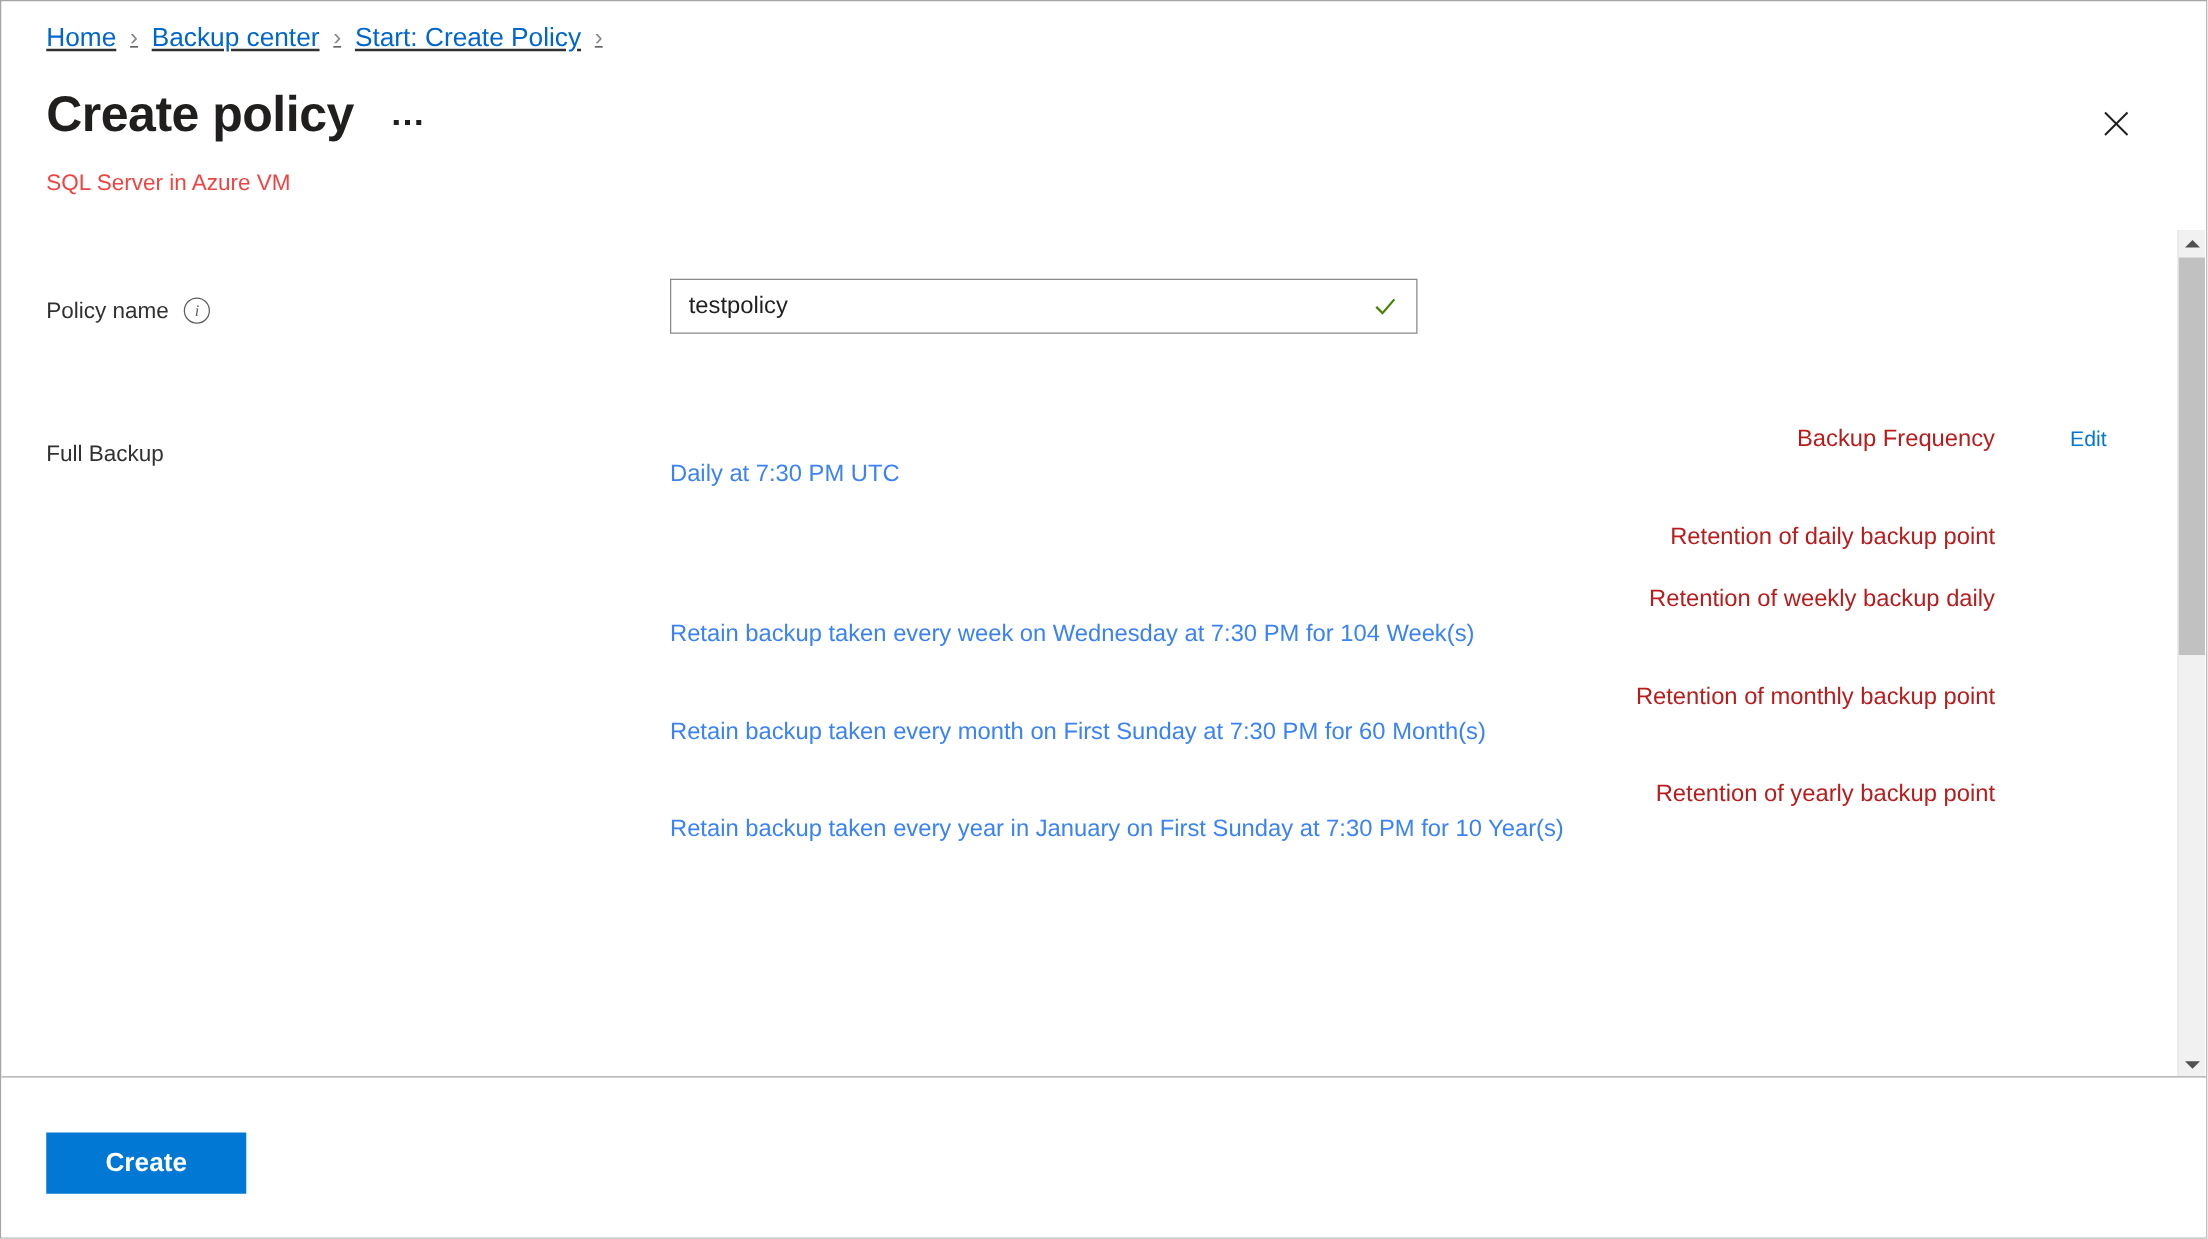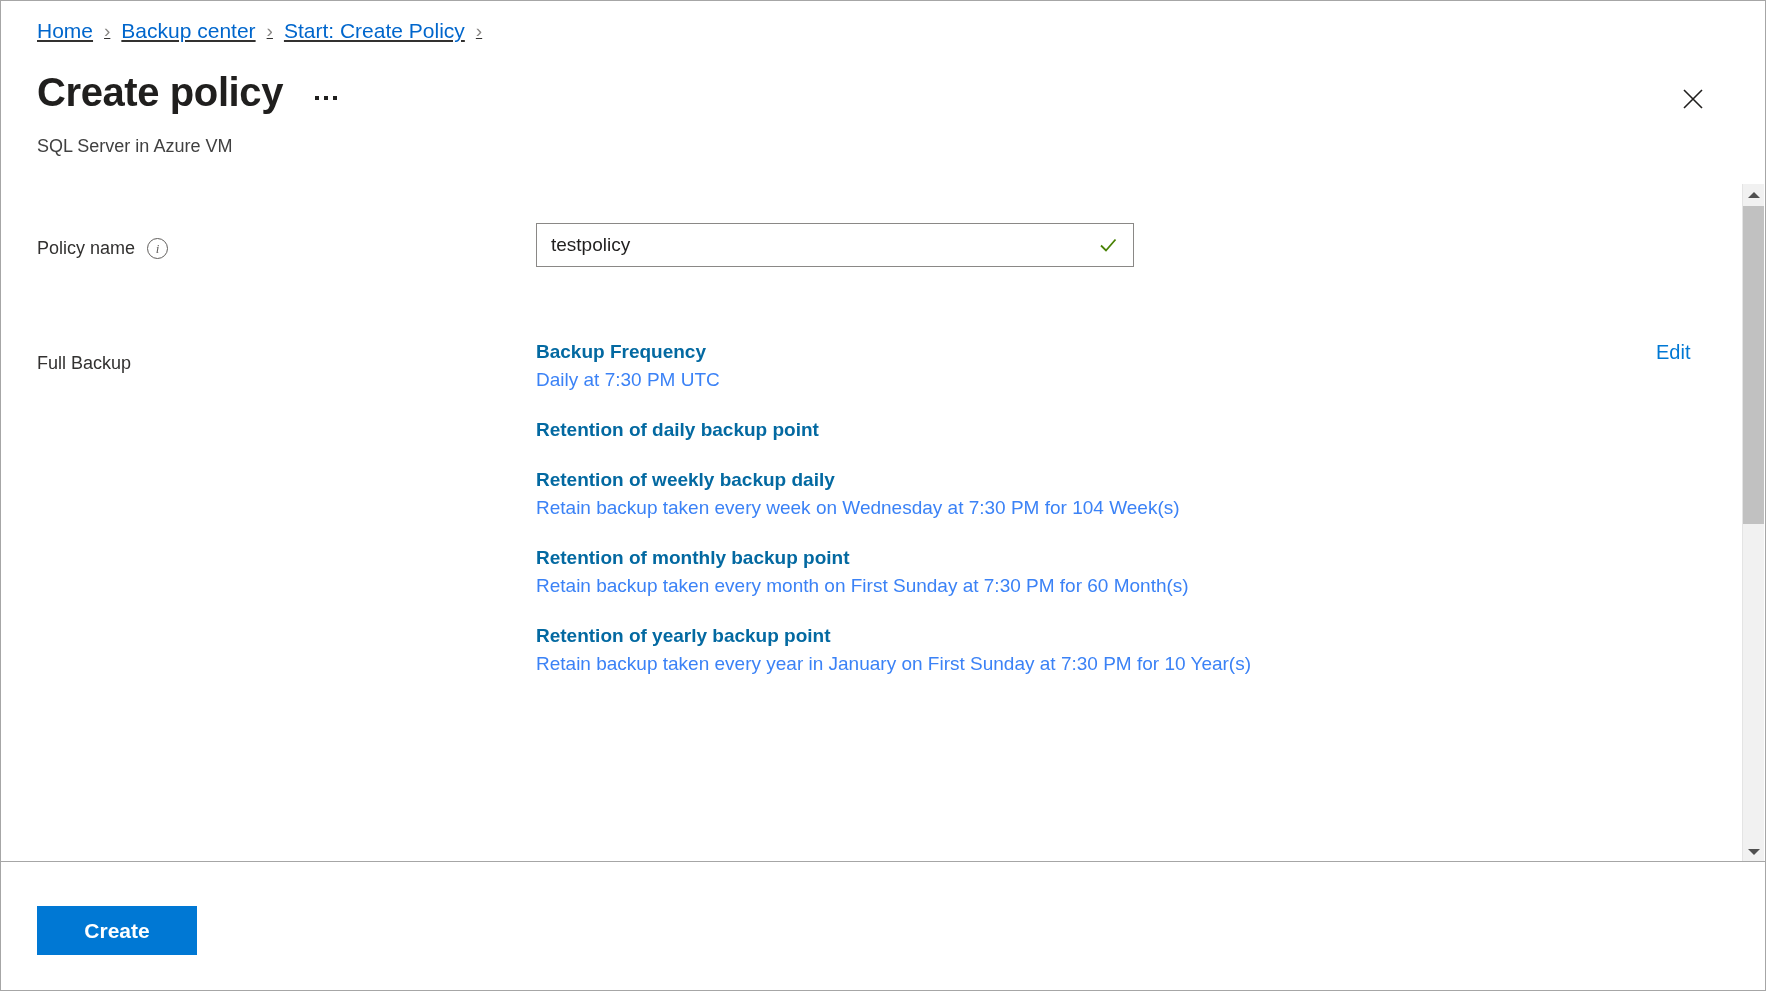--- a/index.html
+++ b/index.html
@@ -82,21 +82,21 @@
     height: 4px;
     background: #201f1e;
     display: block;
     border-radius: 0;
   }
   .subtitle {
     position: absolute;
     left: 36px;
     top: 133px;
     font-size: 18px;
-    color: #404040;
+    color: #ef4444;
     line-height: 24px;
   }
 
   
   .close-btn {
     position: absolute;
     right: 52px;
     top: 78px;
     width: 40px;
     height: 40px;
@@ -185,35 +185,36 @@
   .detail-col {
     position: absolute;
     left: 535px;
     top: 155px;
     width: 1060px;
   }
   .detail-group { margin-bottom: 22px; }
   .detail-group:last-child { margin-bottom: 0; }
   .detail-head {
     font-size: 19px;
-    font-weight: 700;
-    color: #0369a1;
+    font-weight: 400;
+    color: #b91c1c;
     line-height: 28px;
+    text-align: right;
   }
   .detail-body {
     font-size: 19px;
     color: #3b82f6;
     line-height: 28px;
     font-weight: 400;
   }
   .edit-link {
     position: absolute;
     left: 1655px;
     top: 155px;
-    font-size: 20px;
+    font-size: 17px;
     color: #0078d4;
     cursor: pointer;
     text-decoration: none;
     line-height: 28px;
   }
 
   
   .scrollbar {
     position: absolute;
     right: 1px;

